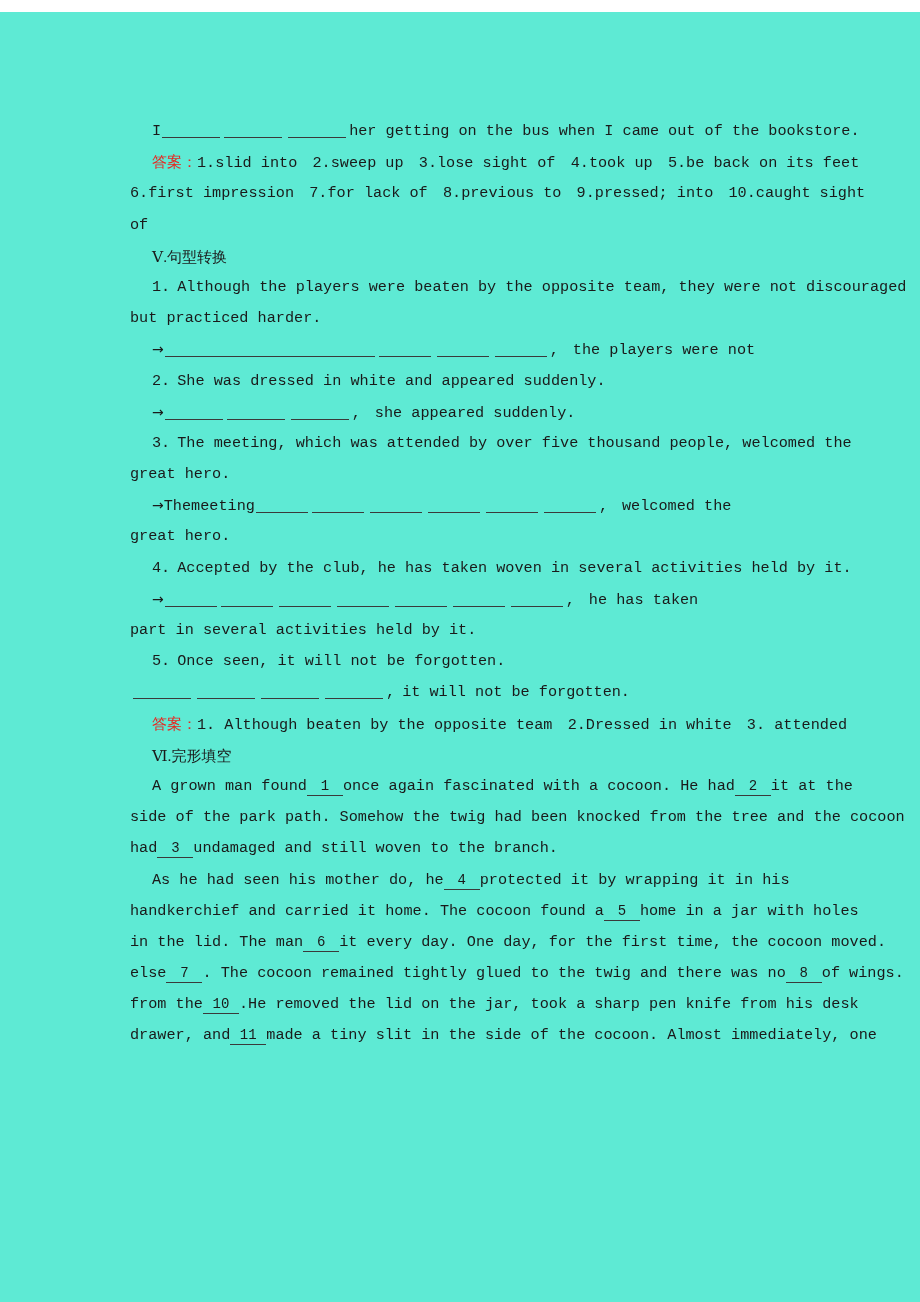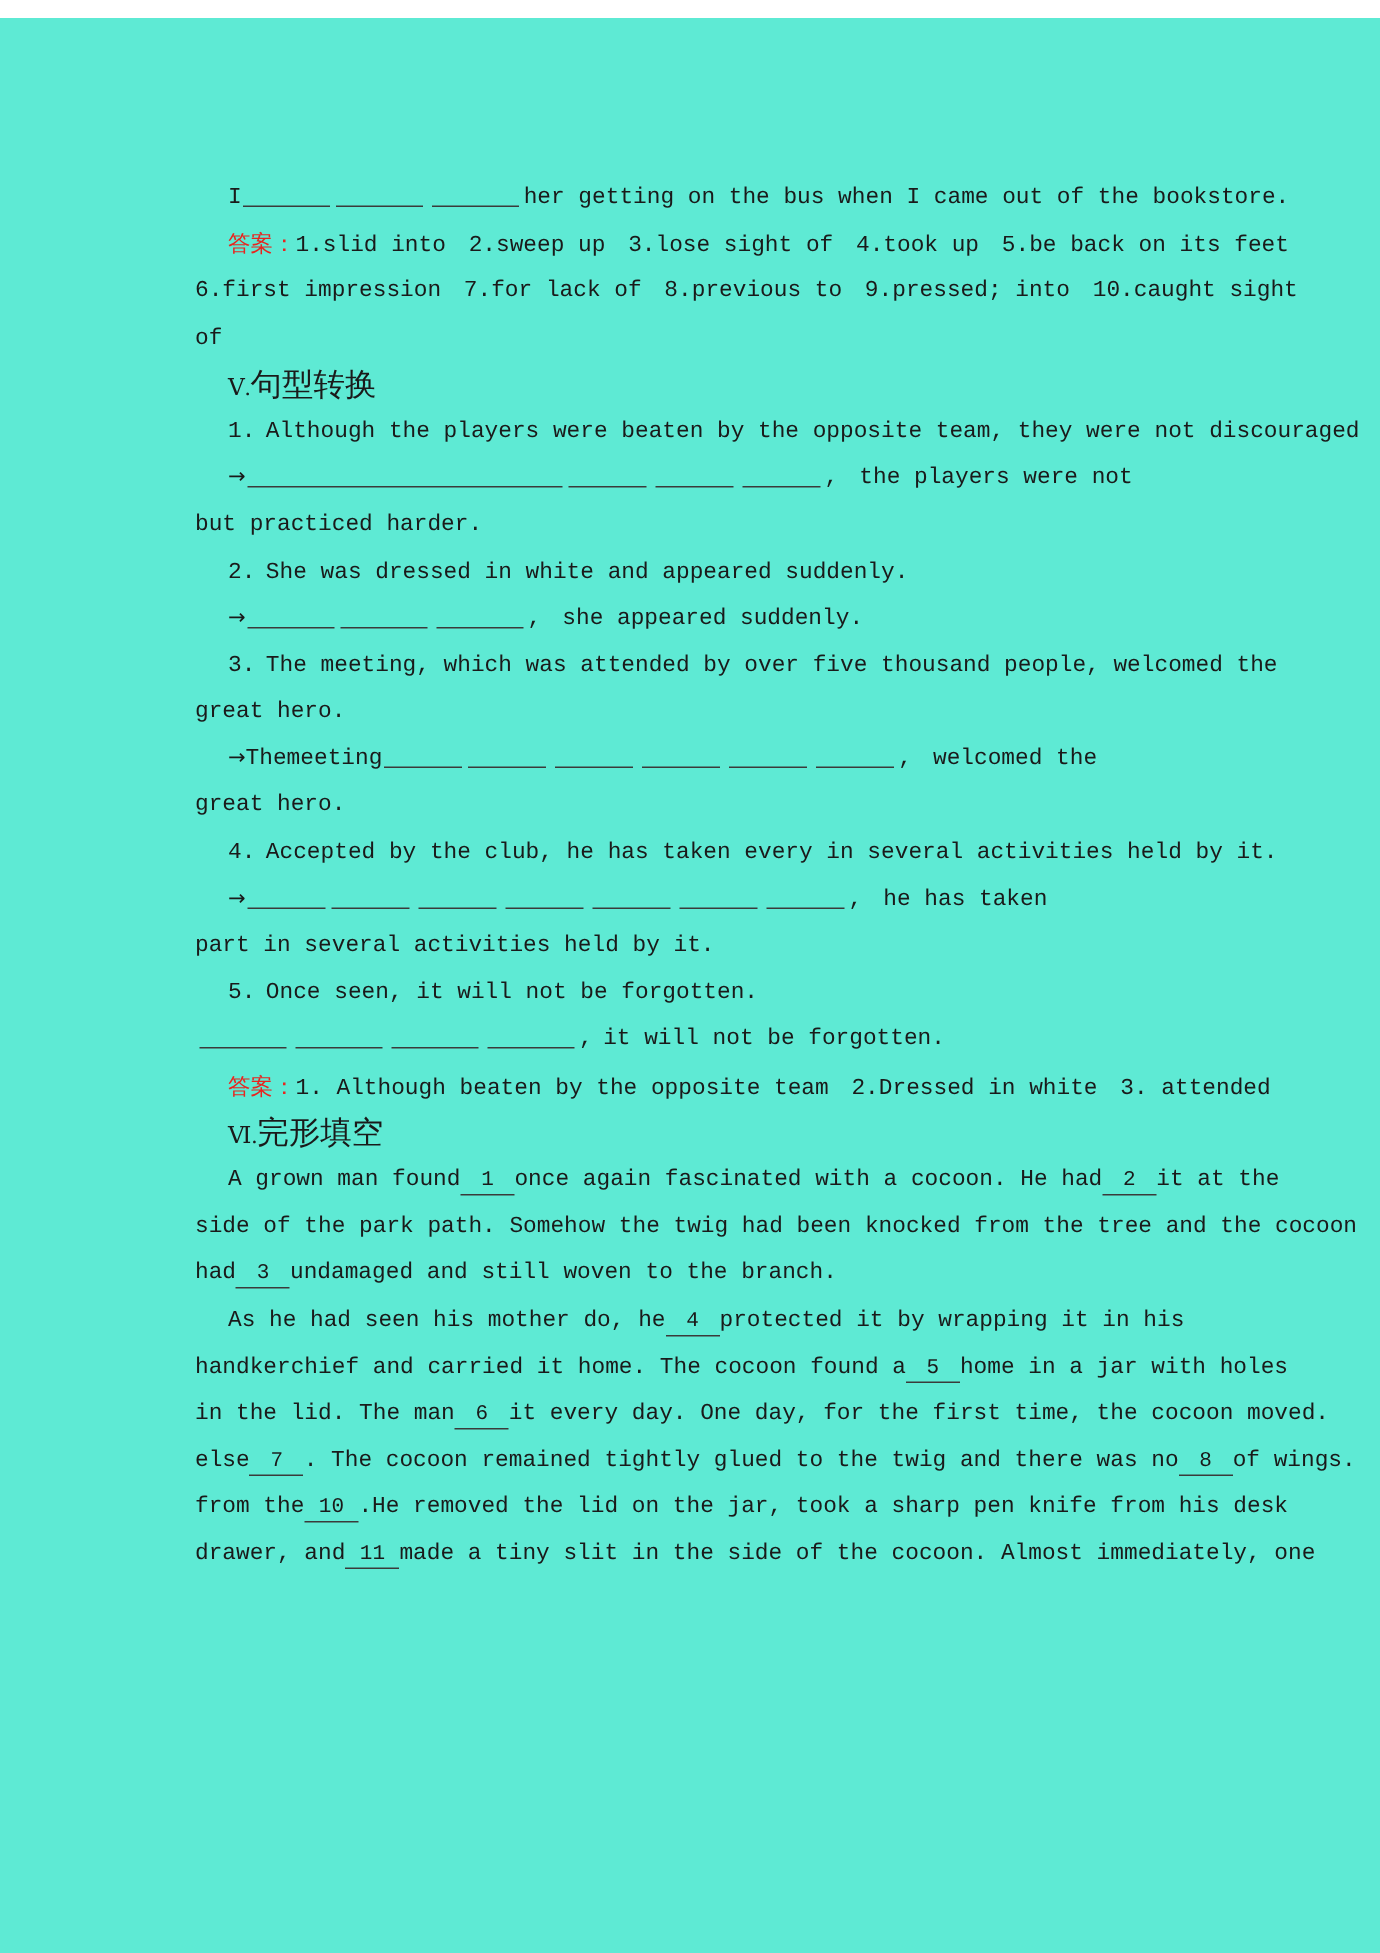--- a/index.html
+++ b/index.html
@@ -32,22 +32,22 @@
   
   .line {
     font-size: 15.2px;
     line-height: 31.2px;
     height: 31.2px;
     white-space: nowrap;
     letter-spacing: 0px;
     color: #1a1a1a;
   }
   .zh {
-    font-family: Liberation Serif, serif;
-    font-size: 21px;
+    font-family: Liberation Mono, monospace;
+    font-size: 15px;
   }
   .ans-label {
     color: #e8251f;
     font-family: "DejaVu Sans", "Liberation Sans", sans-serif;
     font-size: 15px;
     margin-top: 20px;
   }
   .rn {
     font-family: "Liberation Serif", "DejaVu Serif", serif;
     font-size: 15.5px;
@@ -103,24 +103,24 @@
     </div>
 
     <div class="line">
       <span class="sp3"></span><span class="rn">Ⅴ.</span><span class="zh">句型转换</span>
     </div>
 
     <div class="line">
       <span class="sp3"></span><span>1.</span><span class="sp"></span><span>Although the players were beaten by the opposite team, they were not discouraged</span>
     </div>
     <div class="line">
-      <span class="sp3"></span><span class="arrow">→</span><span class="bl long tight"></span><span class="bl w1"></span><span class="bl w1"></span><span class="bl w1"></span>,<span class="sp2"></span><span>the players were not</span>
+      <span>but practiced harder.</span>
     </div>
     <div class="line">
-      <span>but practiced harder.</span>
+      <span class="sp3"></span><span class="arrow">→</span><span class="bl long tight"></span><span class="bl w1"></span><span class="bl w1"></span><span class="bl w1"></span>,<span class="sp2"></span><span>the players were not</span>
     </div>
 
     <div class="line">
       <span class="sp3"></span><span>2.</span><span class="sp"></span><span>She was dressed in white and appeared suddenly.</span>
     </div>
     <div class="line">
       <span class="sp3"></span><span class="arrow">→</span><span class="bl w2 tight"></span><span class="bl w2"></span><span class="bl w2"></span>,<span class="sp2"></span><span>she appeared suddenly.</span>
     </div>
 
     <div class="line">
@@ -130,21 +130,21 @@
       <span>great hero.</span>
     </div>
     <div class="line">
       <span class="sp3"></span><span class="arrow">→</span><span>Themeeting</span><span class="bl w1 tight"></span><span class="bl w1"></span><span class="bl w1"></span><span class="bl w1"></span><span class="bl w1"></span><span class="bl w1"></span>,<span class="sp2"></span><span>welcomed the</span>
     </div>
     <div class="line">
       <span>great hero.</span>
     </div>
 
     <div class="line">
-      <span class="sp3"></span><span>4.</span><span class="sp"></span><span>Accepted by the club, he has taken every in several activities held by it.</span>
+      <span class="sp3"></span><span>4.</span><span class="sp"></span><span>Accepted by the club, he has taken woven in several activities held by it.</span>
     </div>
     <div class="line">
       <span class="sp3"></span><span class="arrow">→</span><span class="bl w1 tight"></span><span class="bl w1"></span><span class="bl w1"></span><span class="bl w1"></span><span class="bl w1"></span><span class="bl w1"></span><span class="bl w1"></span>,<span class="sp2"></span><span>he has taken</span>
     </div>
     <div class="line">
       <span>part in several activities held by it.</span>
     </div>
 
     <div class="line">
       <span class="sp3"></span><span>5.</span><span class="sp"></span><span>Once seen, it will not be forgotten.</span>

